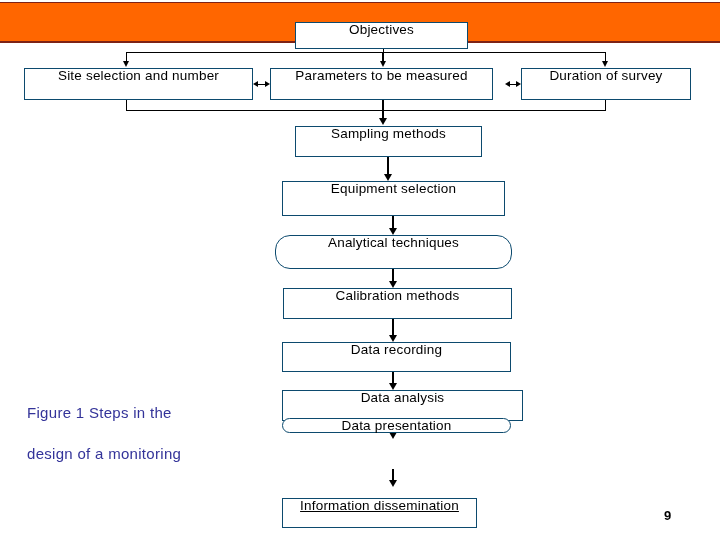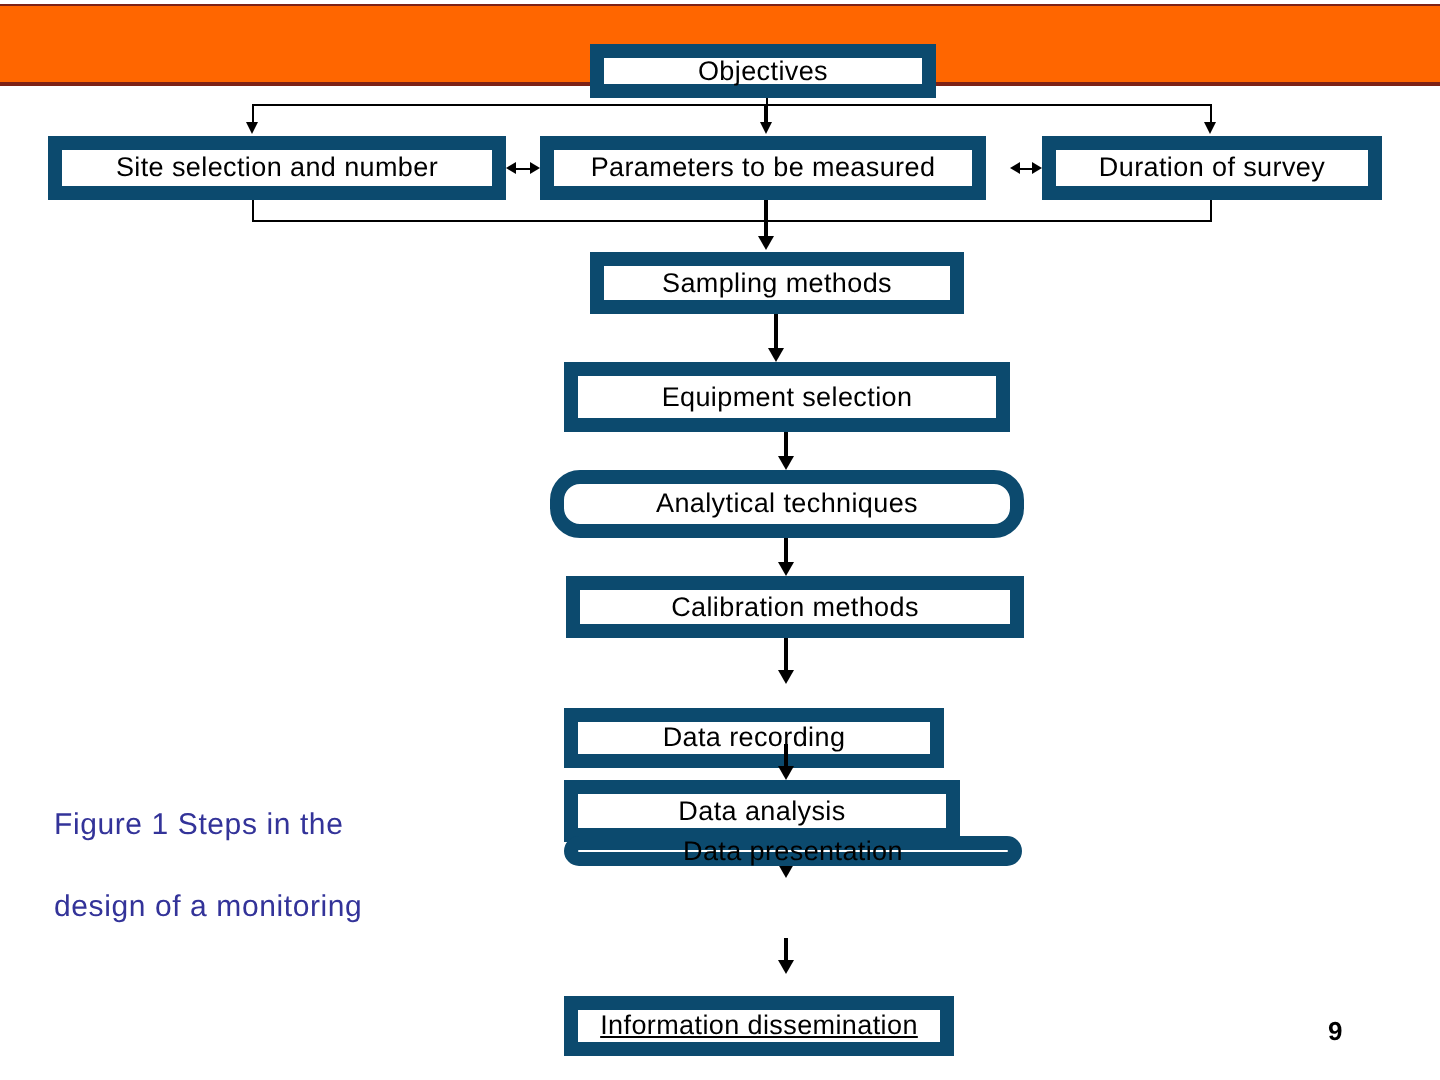--- a/index.html
+++ b/index.html
@@ -26,27 +26,26 @@
     border-top: 1px solid #7d2216;
     border-bottom: 2px solid #7d2216;
     box-sizing: border-box;
   }
 
   
   .fc-box {
     position: absolute;
     box-sizing: border-box;
     background: #ffffff;
-    border: 7px solid #0c4a6e;
+    border: 1px solid #0c4a6e;
     color: #000000;
     font-family: "Liberation Sans", sans-serif;
     font-size: 13.5px;
     line-height: 1;
     display: flex;
-    align-items: center;
     justify-content: center;
     letter-spacing: 0.2px;
     white-space: nowrap;
   }
 
   
   .vline {
     position: absolute;
     background: #000000;
     width: 1px;
@@ -176,27 +175,27 @@
 </div>
 <div class="vline thick" style="left:392px; top:269px; height:14px;"></div>
 <div class="arrow-down big" style="left:388.5px; top:281px;"></div>
 
 <div class="fc-box" style="left:283px; top:288px; width:229px; height:31px;">
   <span>Calibration methods</span>
 </div>
 <div class="vline thick" style="left:392px; top:319px; height:16px;"></div>
 <div class="arrow-down big" style="left:388.5px; top:335px;"></div>
 
-<div class="fc-box" style="left:282px; top:342px; width:190px; height:30px;margin-top:12px;">
+<div class="fc-box" style="left:282px; top:342px; width:229px; height:30px;">
   <span>Data recording</span>
 </div>
 <div class="vline thick" style="left:392px; top:372px; height:12px;"></div>
 <div class="arrow-down big" style="left:388.5px; top:383px;"></div>
 
-<div class="fc-box" style="left:282px; top:390px; width:198px; height:31px;">
+<div class="fc-box" style="left:282px; top:390px; width:241px; height:31px;">
   <span>Data analysis</span>
 </div>
 <div class="vline thick" style="left:392px; top:421px; height:12px;"></div>
 <div class="arrow-down big" style="left:388.5px; top:432px;"></div>
 
 <div class="fc-box" style="left:282px; top:418px; width:229px; height:15px;border-radius:10px;">
   <span>Data presentation</span>
 </div>
 <div class="vline thick" style="left:392px; top:469px; height:12px;"></div>
 <div class="arrow-down big" style="left:388.5px; top:480px;"></div>

